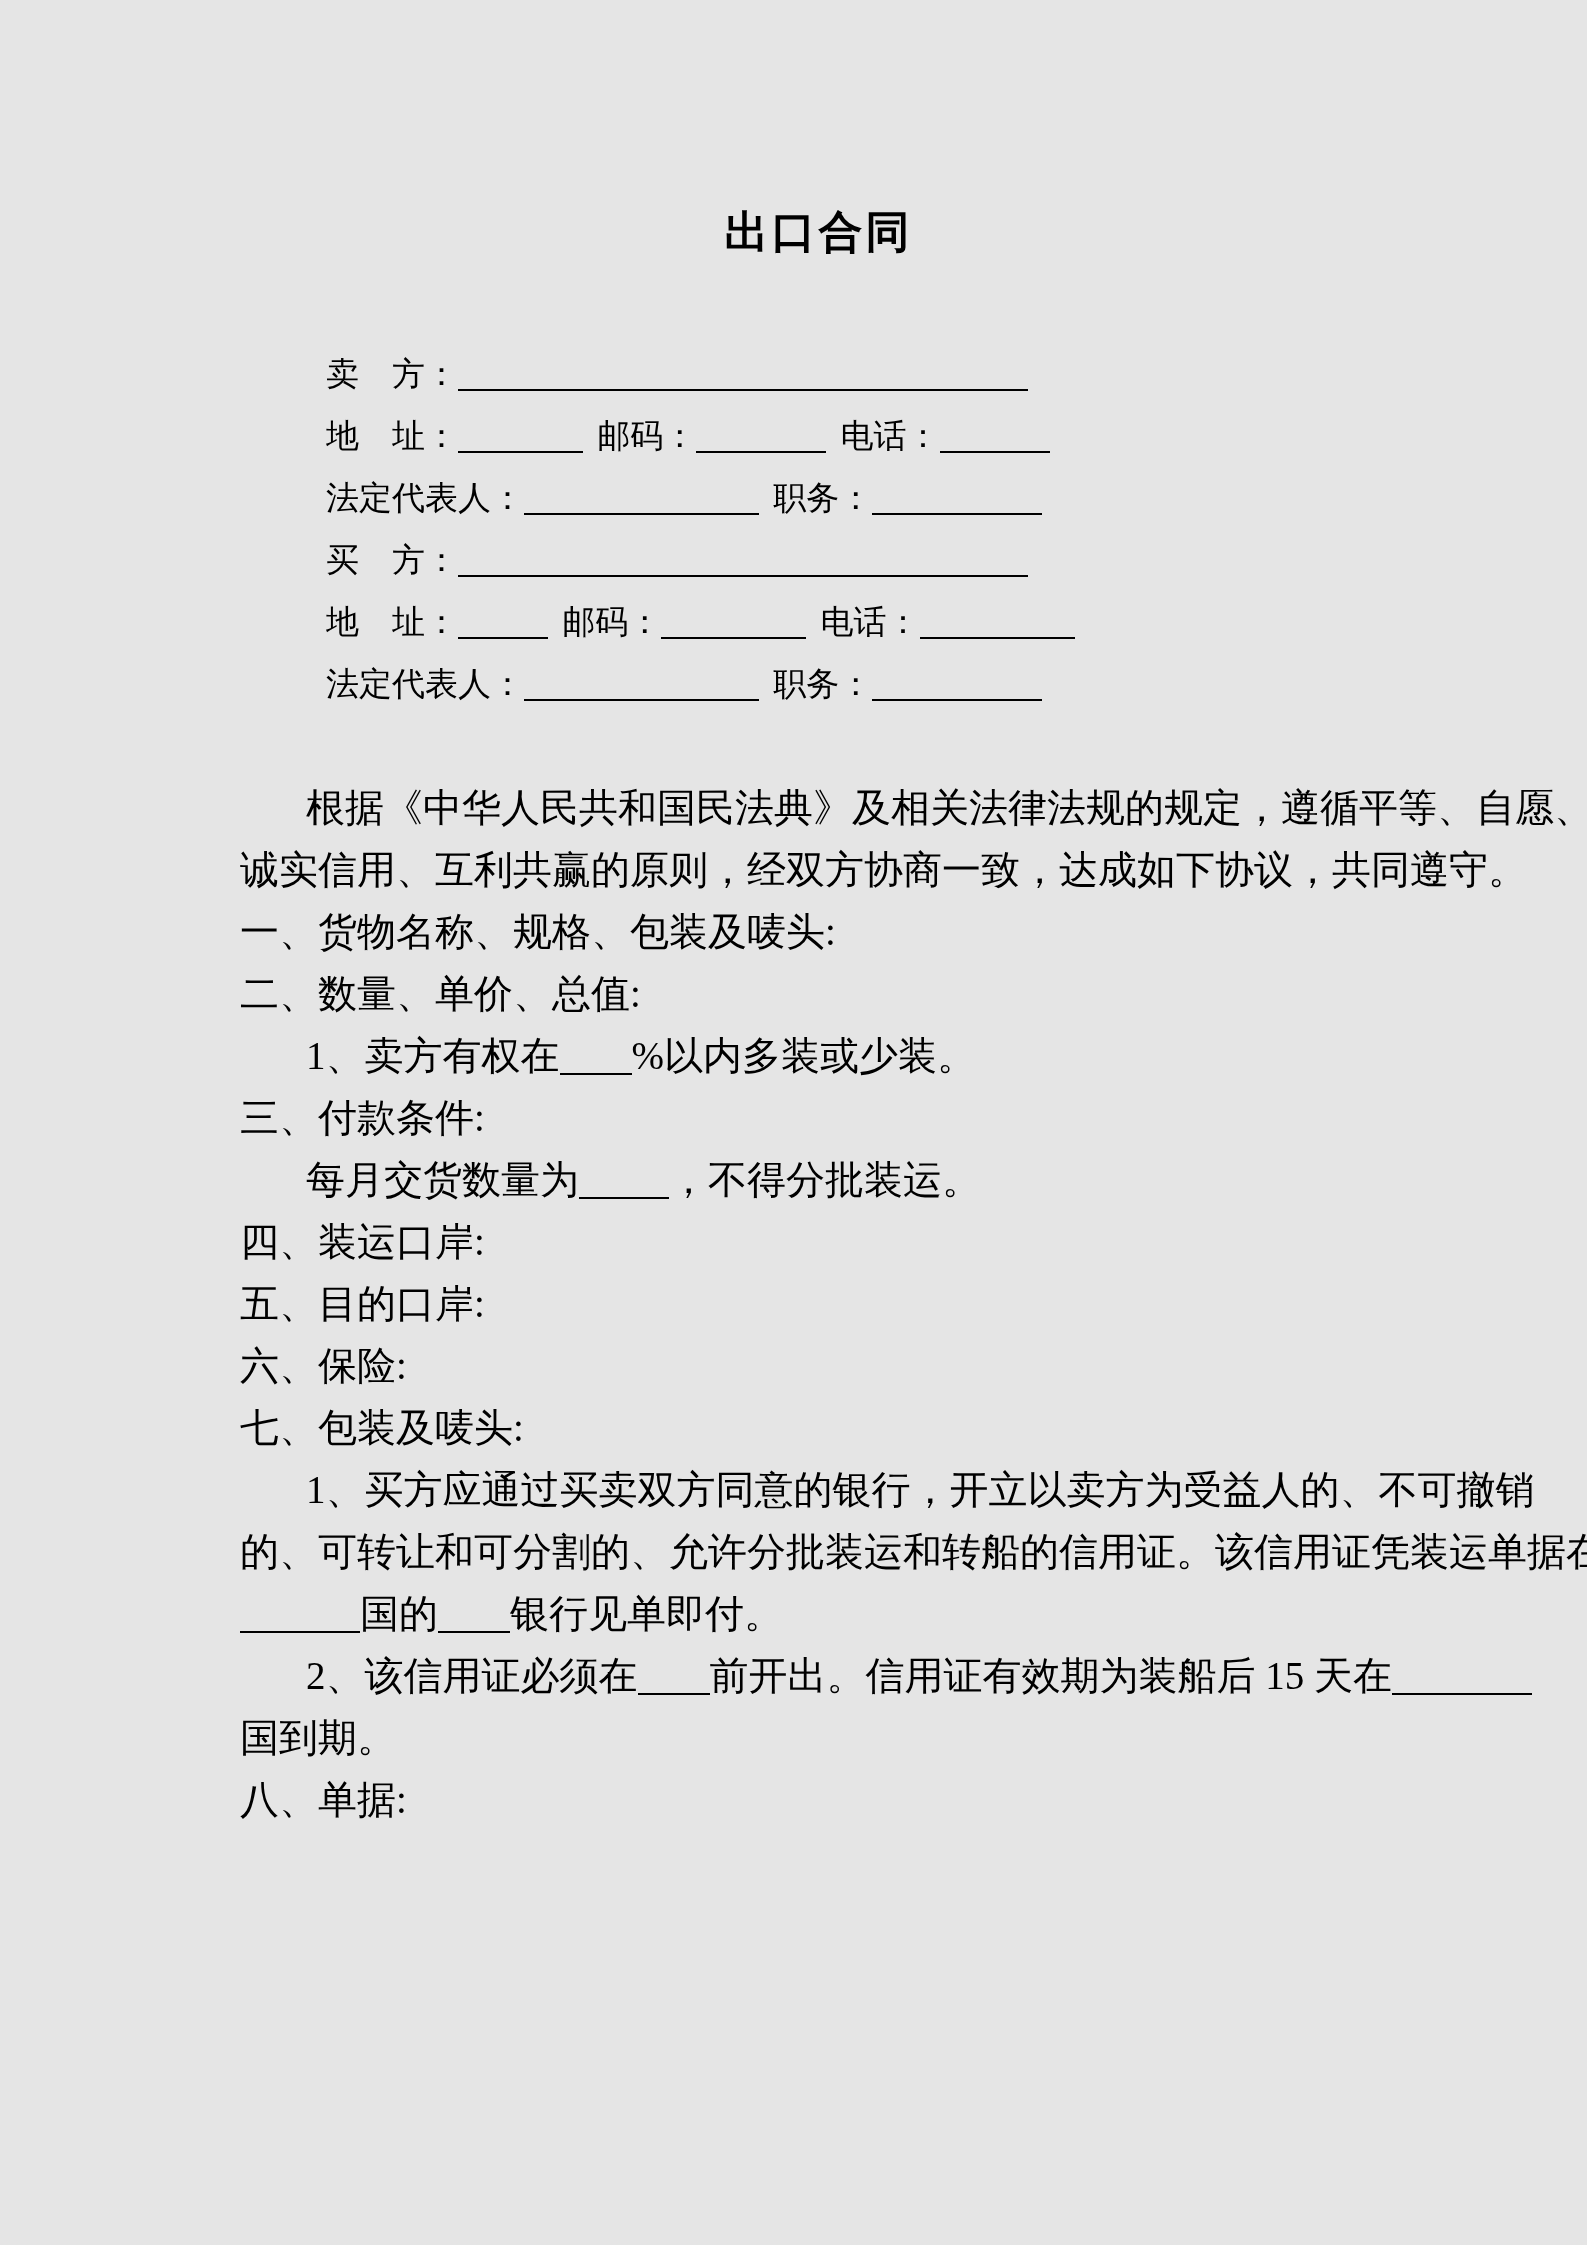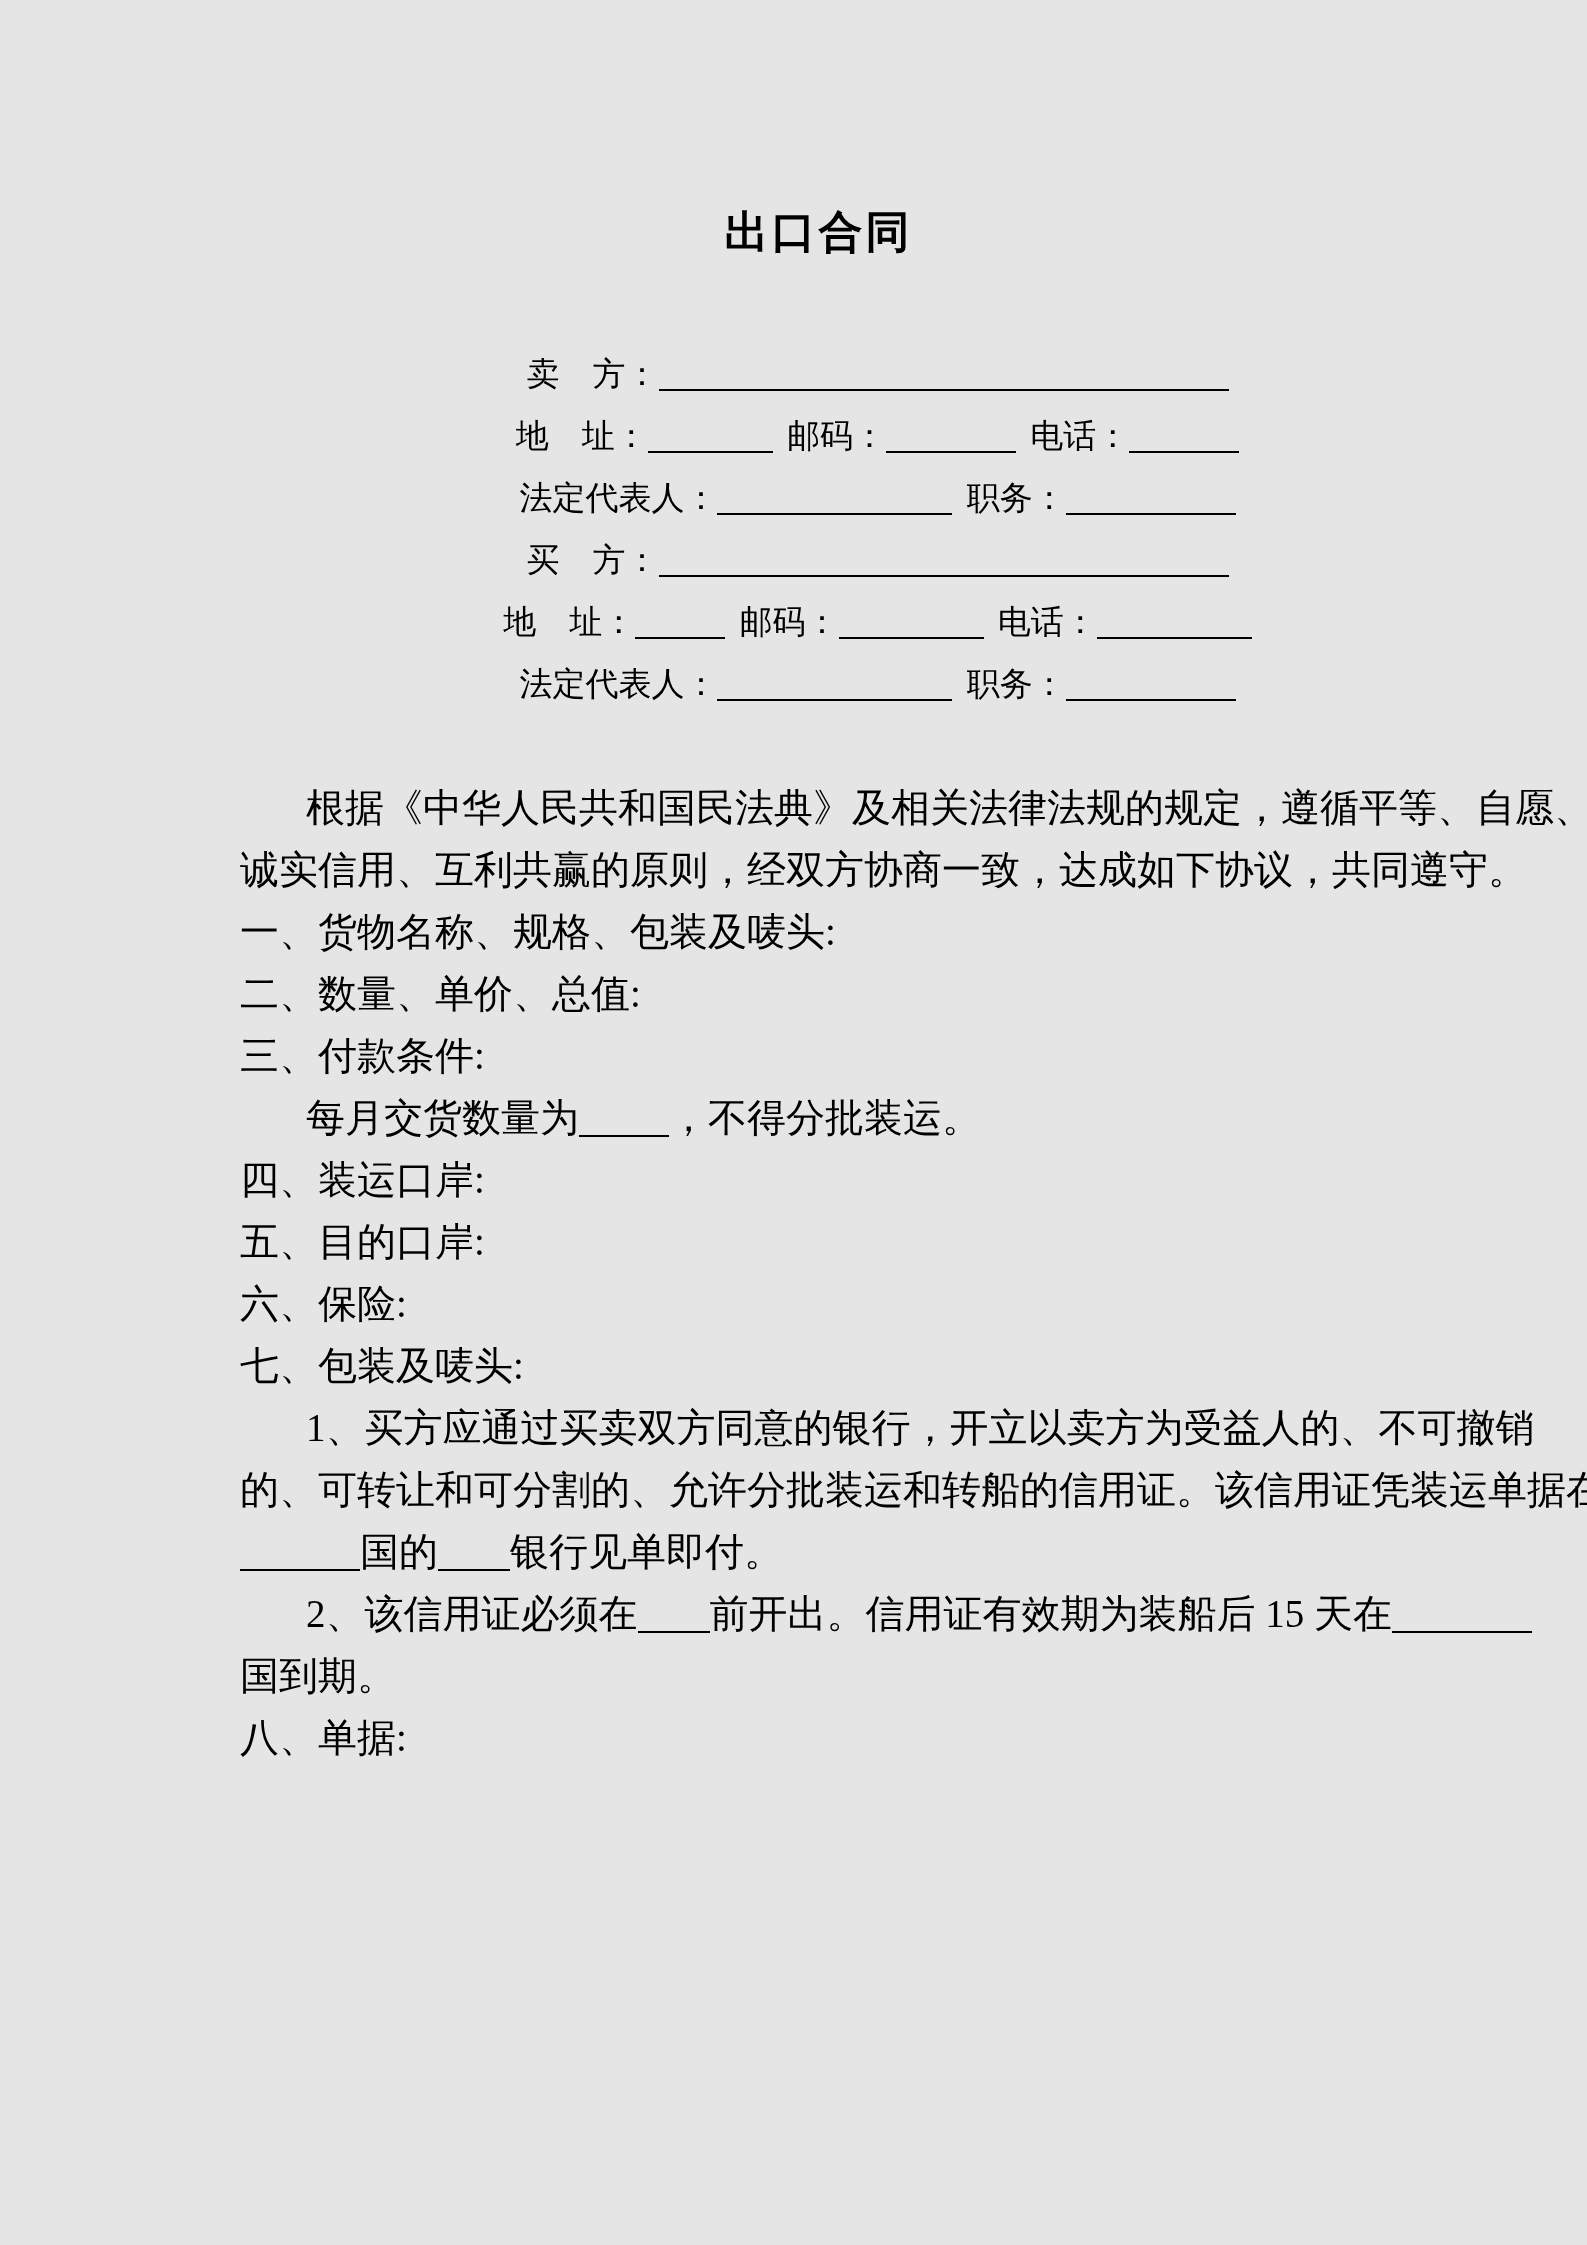--- a/index.html
+++ b/index.html
@@ -21,22 +21,21 @@
   .doc-title {
     font-size: 44px;
     font-weight: bold;
     line-height: 56px;
     text-align: center;
     letter-spacing: 3px;
     white-space: nowrap;
   }
   .party-block {
     margin-top: 82px;
-    margin-left: 118px;
-    text-align: center;
+    margin-left: 86px;
   }
   .hline {
     font-size: 33px;
     line-height: 62px;
     white-space: nowrap;
   }
   .preamble {
     margin-top: 62px;
   }
   .bline {
@@ -108,20 +107,23 @@
 
   <div class="preamble">
     <div class="bline ind just">根据《中华人民共和国民法典》及相关法律法规的规定，遵循平等、自愿、</div>
     <div class="bline">诚实信用、互利共赢的原则，经双方协商一致，达成如下协议，共同遵守。</div>
   </div>
 
   <div>
     <div class="bline">一、货物名称、规格、包装及唛头:</div>
 
     <div class="bline">二、数量、单价、总值:</div>
+    <div class="bline ind">
+      <span>1、卖方有权在</span><span class="u w72"></span><span>%以内多装或少装。</span>
+    </div>
 
     <div class="bline">三、付款条件:</div>
     <div class="bline ind">
       <span>每月交货数量为</span><span class="u w90"></span><span>，不得分批装运。</span>
     </div>
 
     <div class="bline">四、装运口岸:</div>
     <div class="bline">五、目的口岸:</div>
 
     <div class="bline">六、保险:</div>

